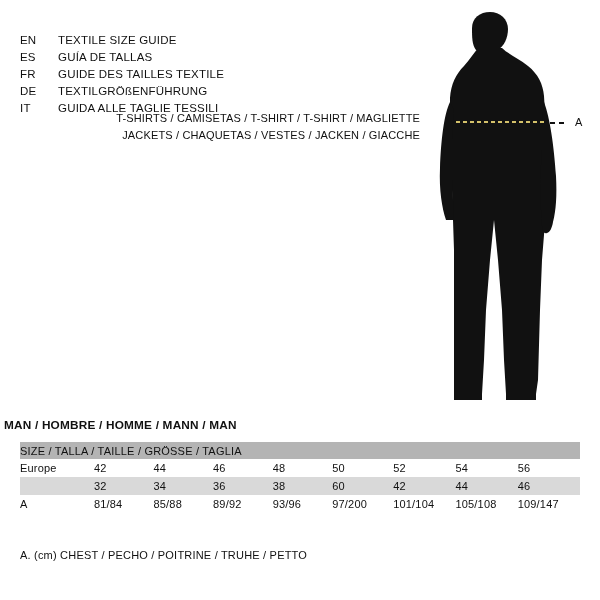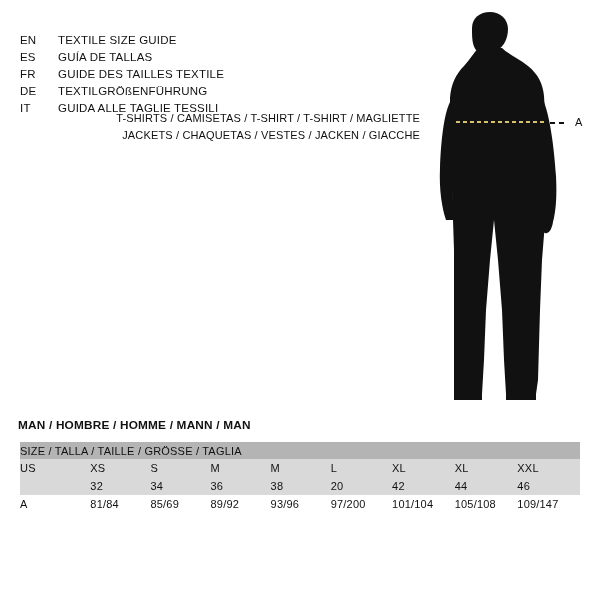--- a/index.html
+++ b/index.html
@@ -93,21 +93,21 @@
     width: 5px;
     height: 1.5px;
     background: #111;
   }
   .marker-dashes span.d1 { left: 0; }
   .marker-dashes span.d2 { left: 9px; }
 
   
   .man-title {
     position: absolute;
-    left: 18px;
+    left: 4px;
     top: 418px;
     font-size: 11.8px;
     font-weight: bold;
     letter-spacing: .2px;
     color: #111;
   }
 
   table.size-table {
     position: absolute;
     left: 20px;
@@ -207,50 +207,51 @@
     <div class="marker-label">A</div>
   </div>
 
   <div class="man-title">MAN / HOMBRE / HOMME / MANN / MAN</div>
 
   <table class="size-table">
     <tbody>
       <tr class="head-row">
         <td class="c-label" colspan="9">SIZE / TALLA / TAILLE / GRÖSSE / TAGLIA</td>
       </tr>
-      <tr class="row-alt">
-        <td class="c-label">US</td>
-        <td class="c-val">XS</td>
-        <td class="c-val">S</td>
-        <td class="c-val">M</td>
-        <td class="c-val">M</td>
-        <td class="c-val">L</td>
-        <td class="c-val">XL</td>
-        <td class="c-val">XL</td>
-        <td class="c-val">XXL</td>
+      <tr class="row-plain">
+        <td class="c-label">Europe</td>
+        <td class="c-val">42</td>
+        <td class="c-val">44</td>
+        <td class="c-val">46</td>
+        <td class="c-val">48</td>
+        <td class="c-val">50</td>
+        <td class="c-val">52</td>
+        <td class="c-val">54</td>
+        <td class="c-val">56</td>
       </tr>
       <tr class="row-alt">
         <td class="c-label"></td>
         <td class="c-val">32</td>
         <td class="c-val">34</td>
         <td class="c-val">36</td>
         <td class="c-val">38</td>
-        <td class="c-val">20</td>
+        <td class="c-val">60</td>
         <td class="c-val">42</td>
         <td class="c-val">44</td>
         <td class="c-val">46</td>
       </tr>
       <tr class="row-plain">
         <td class="c-label">A</td>
         <td class="c-val">81/84</td>
-        <td class="c-val">85/69</td>
+        <td class="c-val">85/88</td>
         <td class="c-val">89/92</td>
         <td class="c-val">93/96</td>
         <td class="c-val">97/200</td>
         <td class="c-val">101/104</td>
         <td class="c-val">105/108</td>
         <td class="c-val">109/147</td>
       </tr>
     </tbody>
   </table>
 
+  <div class="footnote">A. (cm) CHEST / PECHO / POITRINE / TRUHE / PETTO</div>
 
 </div>
 
 </body></html>

